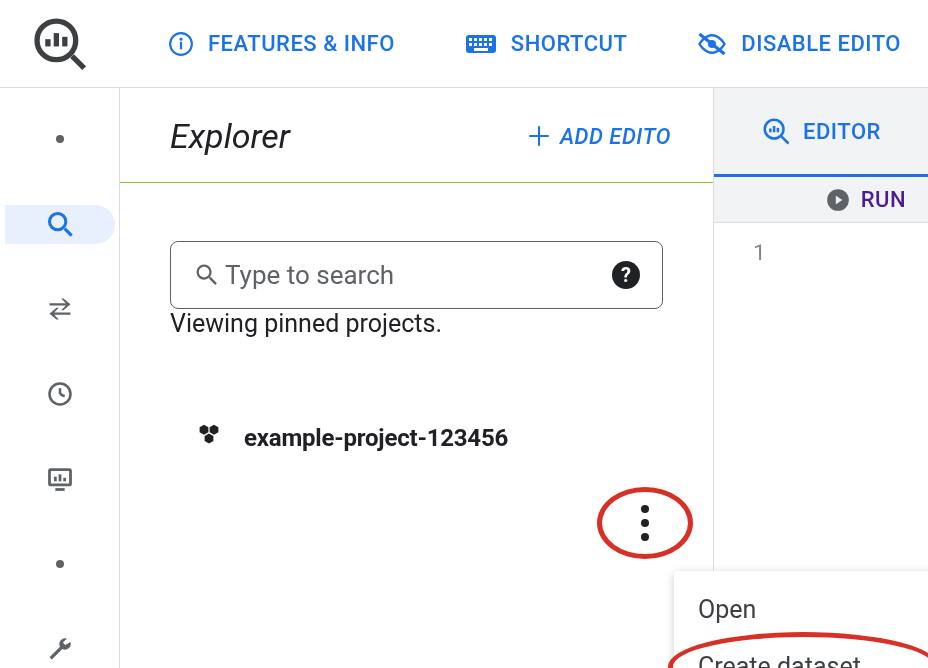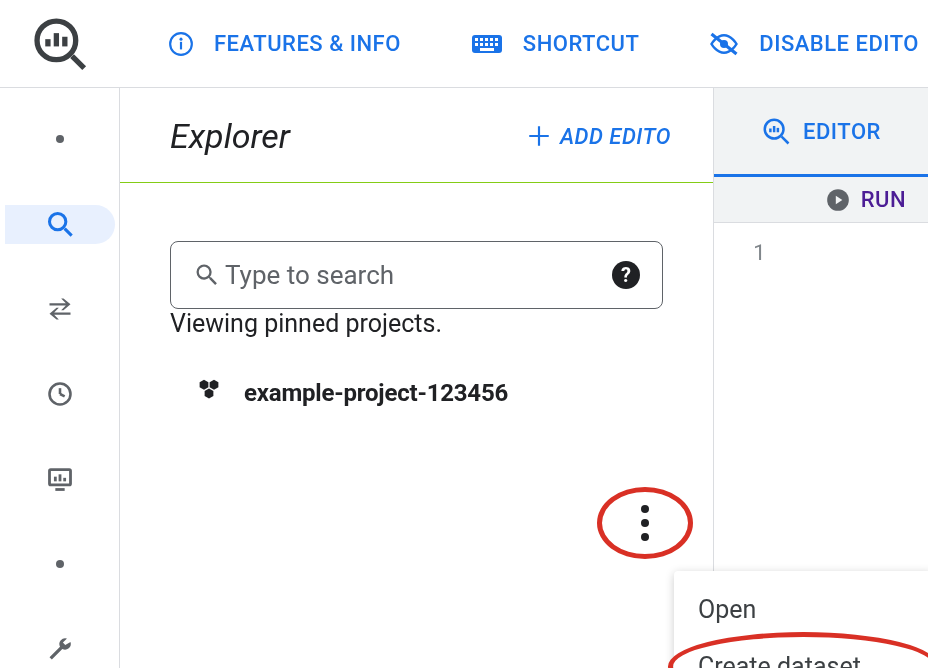--- a/index.html
+++ b/index.html
@@ -36,21 +36,21 @@
     .toolbar-items {
       flex: 1;
       display: flex;
       align-items: center;
       gap: 70px;
       padding-left: 48px;
     }
     .toolbar-item {
       display: flex;
       align-items: center;
-      gap: 20px;
+      gap: 14px;
       color: #1a73e8;
       font-size: 22px;
       font-weight: 500;
       letter-spacing: 0.5px;
       cursor: pointer;
       text-align: center;
     }
     .toolbar-item svg {
       fill: #1a73e8;
     }
@@ -169,21 +169,21 @@
       font-weight: 700;
       flex-shrink: 0;
     }
     .pinned-label {
       font-size: 25px;
       color: #202124;
     }
     .project-row {
       display: flex;
       align-items: center;
-      margin-top: 33px;
+      margin-top: 78px;
       padding-left: 24px;
       height: 44px;
     }
     .project-icon svg {
       width: 30px;
       height: 30px;
     }
     .project-name {
       font-size: 24px;
       font-weight: 700;

